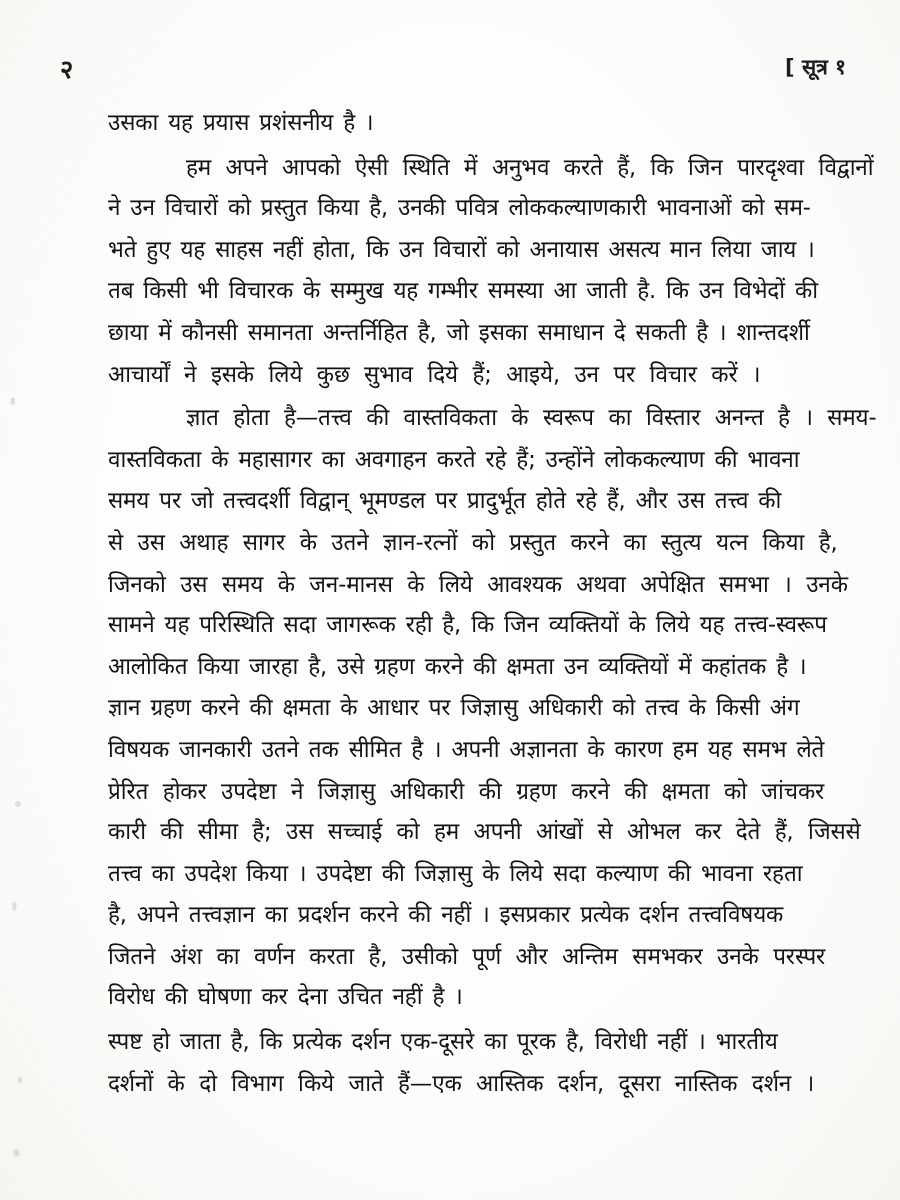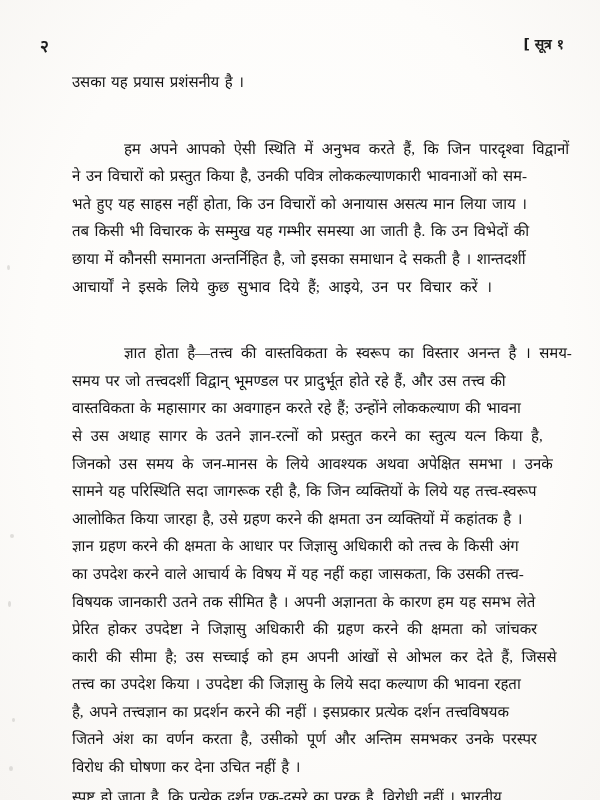--- a/index.html
+++ b/index.html
@@ -87,27 +87,25 @@
 
   .line {
     height: 27.6px;
     line-height: 27.6px;
     font-size: 15px;
     color: #131313;
     white-space: nowrap;
     letter-spacing: -0.1px;
     transform: scaleY(1.03);
     transform-origin: left top;
-    font-family: Liberation Serif, serif;
   }
 
   
   .line.indent {
     text-indent: 52px;
-    margin-top: 37px;
   }
 
   
   .line.justify {
     word-spacing: 2px;
   }
 
   .line.justify-wide {
     word-spacing: 5px;
   }
@@ -139,28 +137,27 @@
       <div class="line justify">उसका यह प्रयास प्रशंसनीय है ।</div>
       <div class="para-gap"></div>
       <div class="line justify-wide indent">हम अपने आपको ऐसी स्थिति में अनुभव करते हैं, कि जिन पारदृश्वा विद्वानों</div>
       <div class="line justify">ने उन विचारों को प्रस्तुत किया है, उनकी पवित्र लोककल्याणकारी भावनाओं को सम-</div>
       <div class="line justify">भते हुए यह साहस नहीं होता, कि उन विचारों को अनायास असत्य मान लिया जाय ।</div>
       <div class="line justify">तब किसी भी विचारक के सम्मुख यह गम्भीर समस्या आ जाती है. कि उन विभेदों की</div>
       <div class="line justify">छाया में कौनसी समानता अन्तर्निहित है, जो इसका समाधान दे सकती है ।  शान्तदर्शी</div>
       <div class="line justify-wide">आचार्यों ने इसके लिये कुछ सुभाव दिये हैं; आइये, उन पर विचार करें ।</div>
       <div class="para-gap"></div>
       <div class="line justify-wide indent">ज्ञात होता है—तत्त्व की वास्तविकता के स्वरूप का विस्तार अनन्त है । समय-</div>
+      <div class="line justify">वास्तविकता के महासागर का अवगाहन करते रहे हैं; उन्होंने लोककल्याण की भावना</div>
       <div class="line justify">समय पर जो तत्त्वदर्शी विद्वान् भूमण्डल पर प्रादुर्भूत होते रहे हैं,  और उस तत्त्व  की</div>
-      <div class="line justify">वास्तविकता के महासागर का अवगाहन करते रहे हैं; उन्होंने लोककल्याण की भावना</div>
       <div class="line justify-wide">से उस अथाह सागर के उतने ज्ञान-रत्नों को प्रस्तुत करने का स्तुत्य यत्न किया है,</div>
       <div class="line justify-wide">जिनको उस समय के जन-मानस के लिये आवश्यक अथवा अपेक्षित समभा । उनके</div>
       <div class="line justify">सामने यह परिस्थिति सदा जागरूक रही है, कि जिन व्यक्तियों के लिये यह तत्त्व-स्वरूप</div>
       <div class="line justify">आलोकित किया जारहा है, उसे ग्रहण करने की क्षमता उन व्यक्तियों में कहांतक है ।</div>
       <div class="line justify">ज्ञान ग्रहण करने की क्षमता के आधार पर जिज्ञासु अधिकारी को तत्त्व के किसी अंग</div>
-      <div class="line justify">का उपदेश करने वाले आचार्य के विषय में यह नहीं कहा जासकता, कि उसकी तत्त्व-</div>
       <div class="line justify">विषयक जानकारी उतने तक सीमित है । अपनी अज्ञानता के कारण हम यह समभ लेते</div>
       <div class="line justify-wide">प्रेरित होकर उपदेष्टा ने जिज्ञासु अधिकारी की ग्रहण करने की क्षमता को जांचकर</div>
       <div class="line justify-wide">कारी की सीमा है; उस सच्चाई को हम अपनी आंखों से ओभल कर देते हैं, जिससे</div>
       <div class="line justify">तत्त्व का उपदेश किया । उपदेष्टा की जिज्ञासु के लिये सदा कल्याण की भावना रहता</div>
       <div class="line justify">है, अपने तत्त्वज्ञान का प्रदर्शन करने की नहीं । इसप्रकार प्रत्येक दर्शन तत्त्वविषयक</div>
       <div class="line justify-wide">जितने अंश का वर्णन करता है, उसीको पूर्ण और अन्तिम समभकर उनके परस्पर</div>
       <div class="line justify">विरोध की घोषणा कर देना उचित नहीं है ।</div>
       <div class="para-gap"></div>
       <div class="line justify">स्पष्ट हो जाता है, कि प्रत्येक दर्शन एक-दूसरे का पूरक है, विरोधी नहीं । भारतीय</div>
       <div class="line justify-wide">दर्शनों के दो विभाग किये जाते हैं—एक आस्तिक दर्शन, दूसरा नास्तिक दर्शन ।</div>

